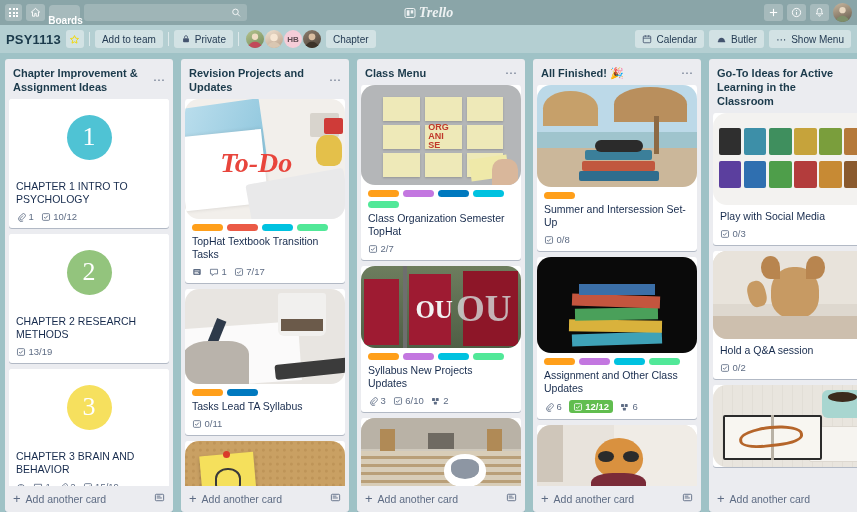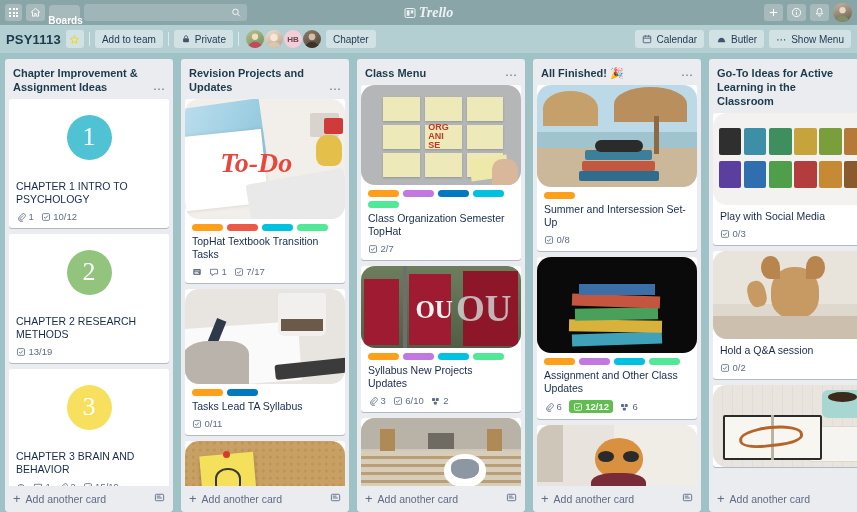--- a/index.html
+++ b/index.html
@@ -99,21 +99,21 @@
   .list {
     width: 168px;
     flex: 0 0 168px;
     background: #ebecf0;
     border-radius: 3px;
     display:flex; flex-direction:column;
     max-height: 100%;
     box-shadow: 0 1px 0 rgba(9,30,66,0.15);
   }
   .list-header {
-    display:flex; align-items:flex-end; gap:4px;
+    display:flex; align-items:center; gap:4px;
     padding: 7px 6px 5px 8px;
   }
   .list-title {
     font-size: 11px; font-weight: bold; color:#1b3a4b;
     line-height: 14px; flex: 1; word-wrap: break-word;
   }
   .list-menu { color:#6b778c; font-size:12px; line-height:10px; padding:0 2px; cursor:pointer; }
   .cards {
     padding: 0 4px;
     overflow: hidden;

